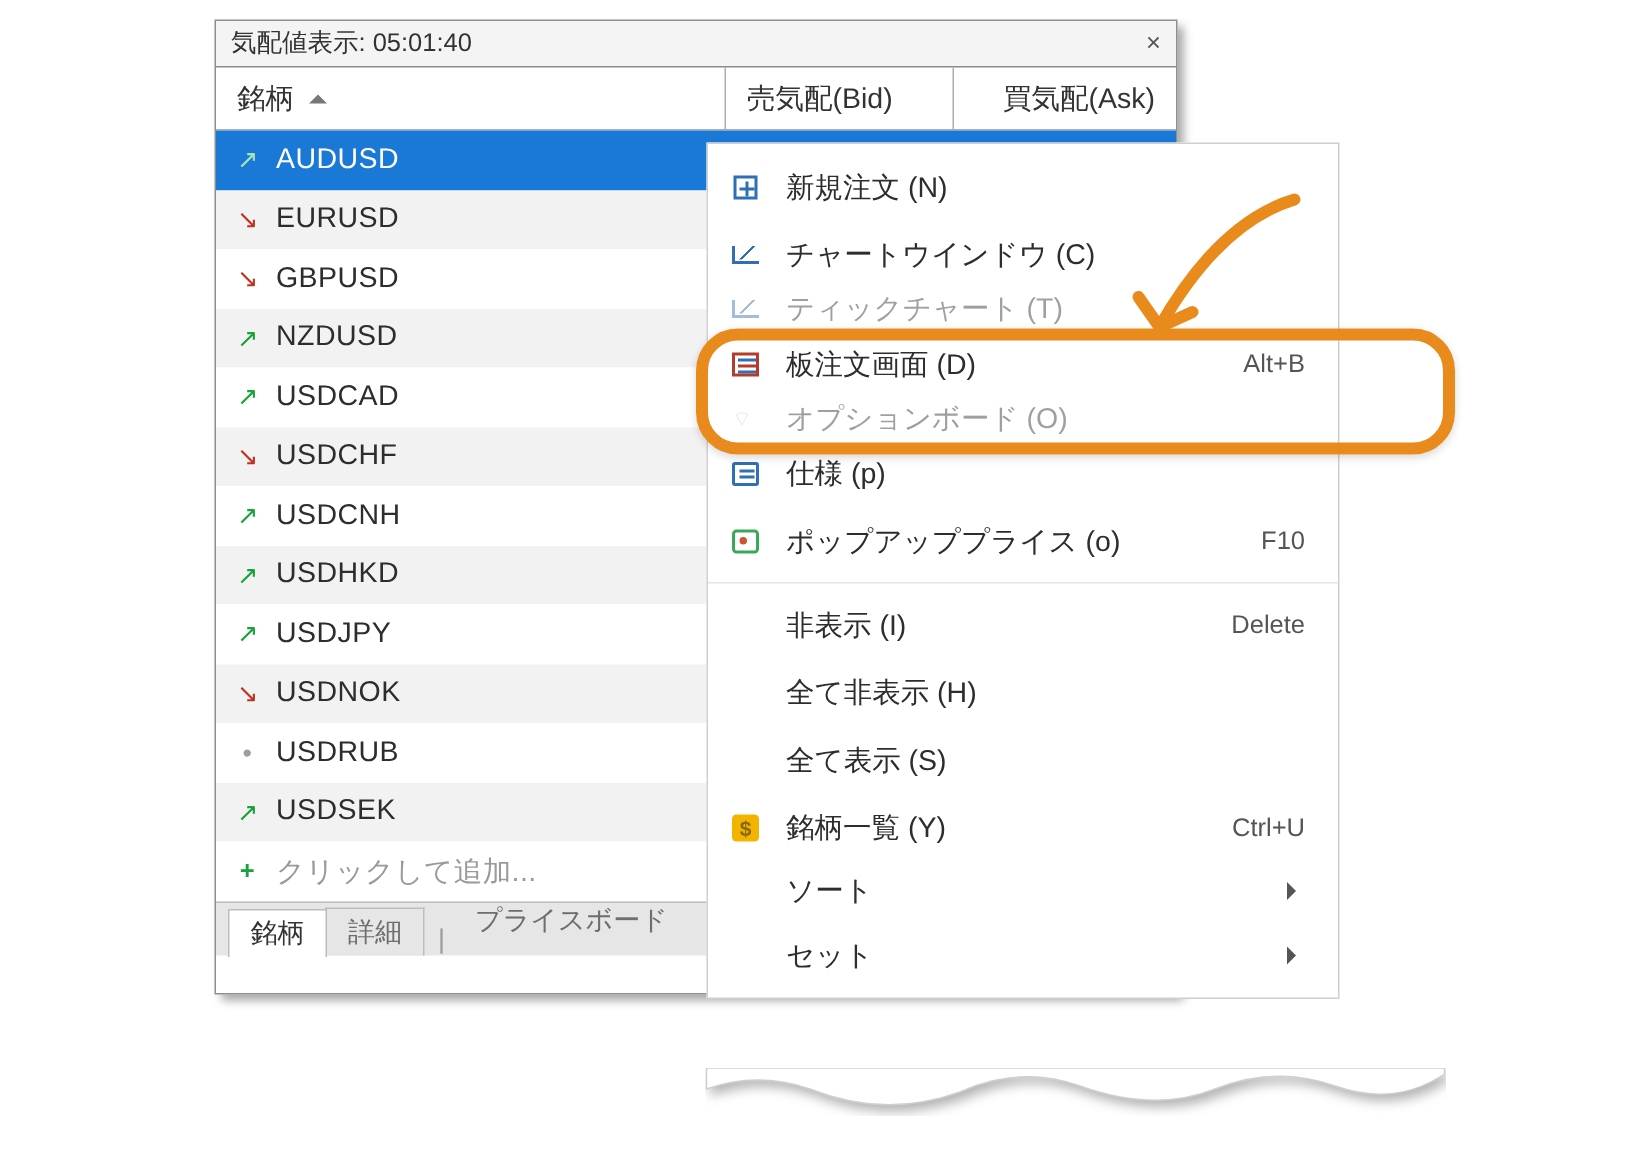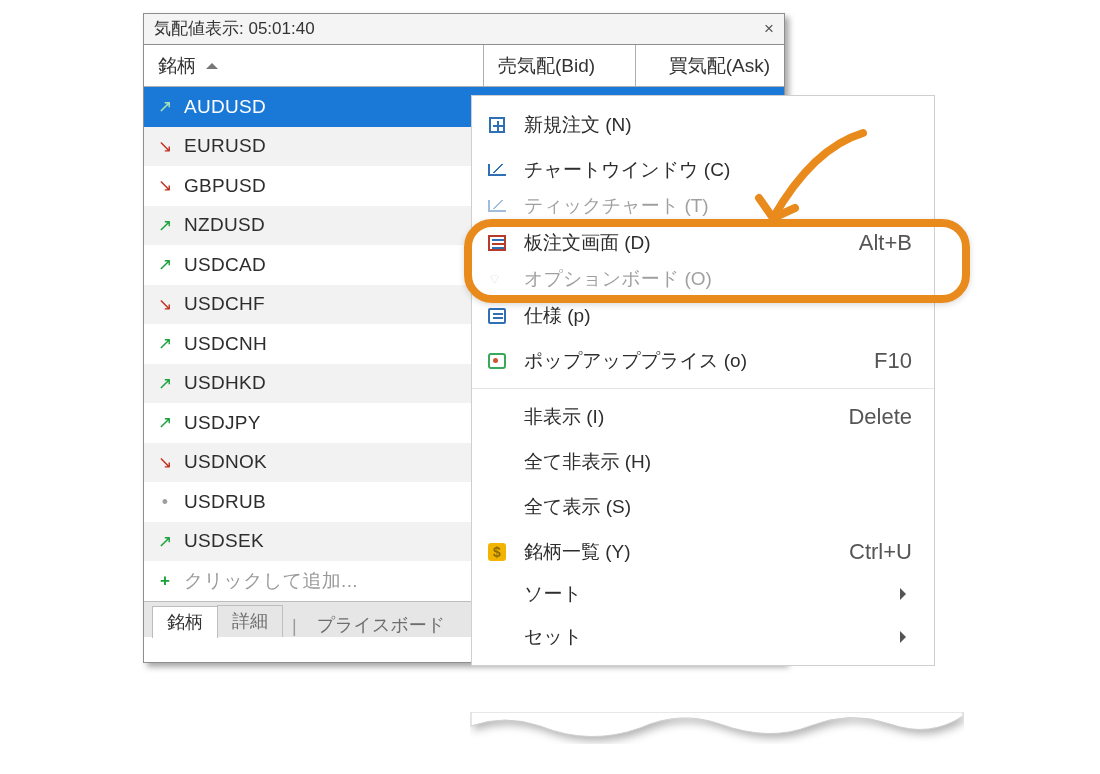--- a/index.html
+++ b/index.html
@@ -36,26 +36,26 @@
   .addrow{color:#9a9a9a;}
 
   .mw-tabs{height:36px;border-top:1px solid #bdbdbd;display:flex;align-items:flex-end;
       background:#e6e6e6;padding-left:8px;font-size:18px;color:#6e6e6e}
   .tab{height:32px;padding:3px 14px 0;border:1px solid #bdbdbd;border-bottom:none;
       background:#e6e6e6;margin-right:-1px;cursor:default}
   .tab.active{background:#fff;color:#333;position:relative;top:1px}
   .tab-sep{padding:0 10px;color:#9a9a9a}
 
   
-  .menu{position:absolute;left:471px;top:95px;width:464px;background:#fff;
+  .menu{position:absolute;left:471px;top:95px;width:422px;background:#fff;
       border:1px solid #cfcfcf;padding:6px 0;font-size:19px;}
   .mi{display:flex;align-items:center;height:45px;padding:0 22px 0 14px;gap:16px}
   .mi .ic{width:22px;height:22px;display:flex;align-items:center;justify-content:center;flex:0 0 22px}
   .mi .lbl{flex:1}
-  .mi .sc{color:#555;font-size:22px}
+  .mi .sc{color:#555;font-size:17px}
   .mi .sub{width:0;height:0;border:6px solid transparent;border-left-color:#555}
   .mi.muted{opacity:.45;height:28px}
   .sep{height:1px;background:#e4e4e4;margin:5px 0}
   .mi.last{height:40px}
 
   
   .ic-box{width:16px;height:16px;border:2px solid #2f6fb3;position:relative}
   .ic-box::before,.ic-box::after{content:"";position:absolute;background:#2f6fb3}
   .ic-box::before{left:6px;top:2px;width:2px;height:10px}
   .ic-box::after{left:2px;top:6px;width:10px;height:2px}
@@ -196,21 +196,21 @@
           <span class="arr plus">+</span>
           <span>クリックして追加...</span>
         </div>
         <div class="c-bid"></div>
       </div>
     </div>
   <div class="mw-tabs">
     <div class="tab active">銘柄</div>
     <div class="tab">詳細</div>
     <span class="tab-sep">|</span>
-    <div style="padding:3px 10px 0">プライスボード</div>
+    <div style="padding:3px 10px 12px">プライスボード</div>
   </div>
 </div>
 
 <div class="menu" id="menu">
     <div class="mi">
       <span class="ic">
         <span class="ic-box"></span>
       </span>
       <span class="lbl">新規注文 (N)</span>
     </div>

